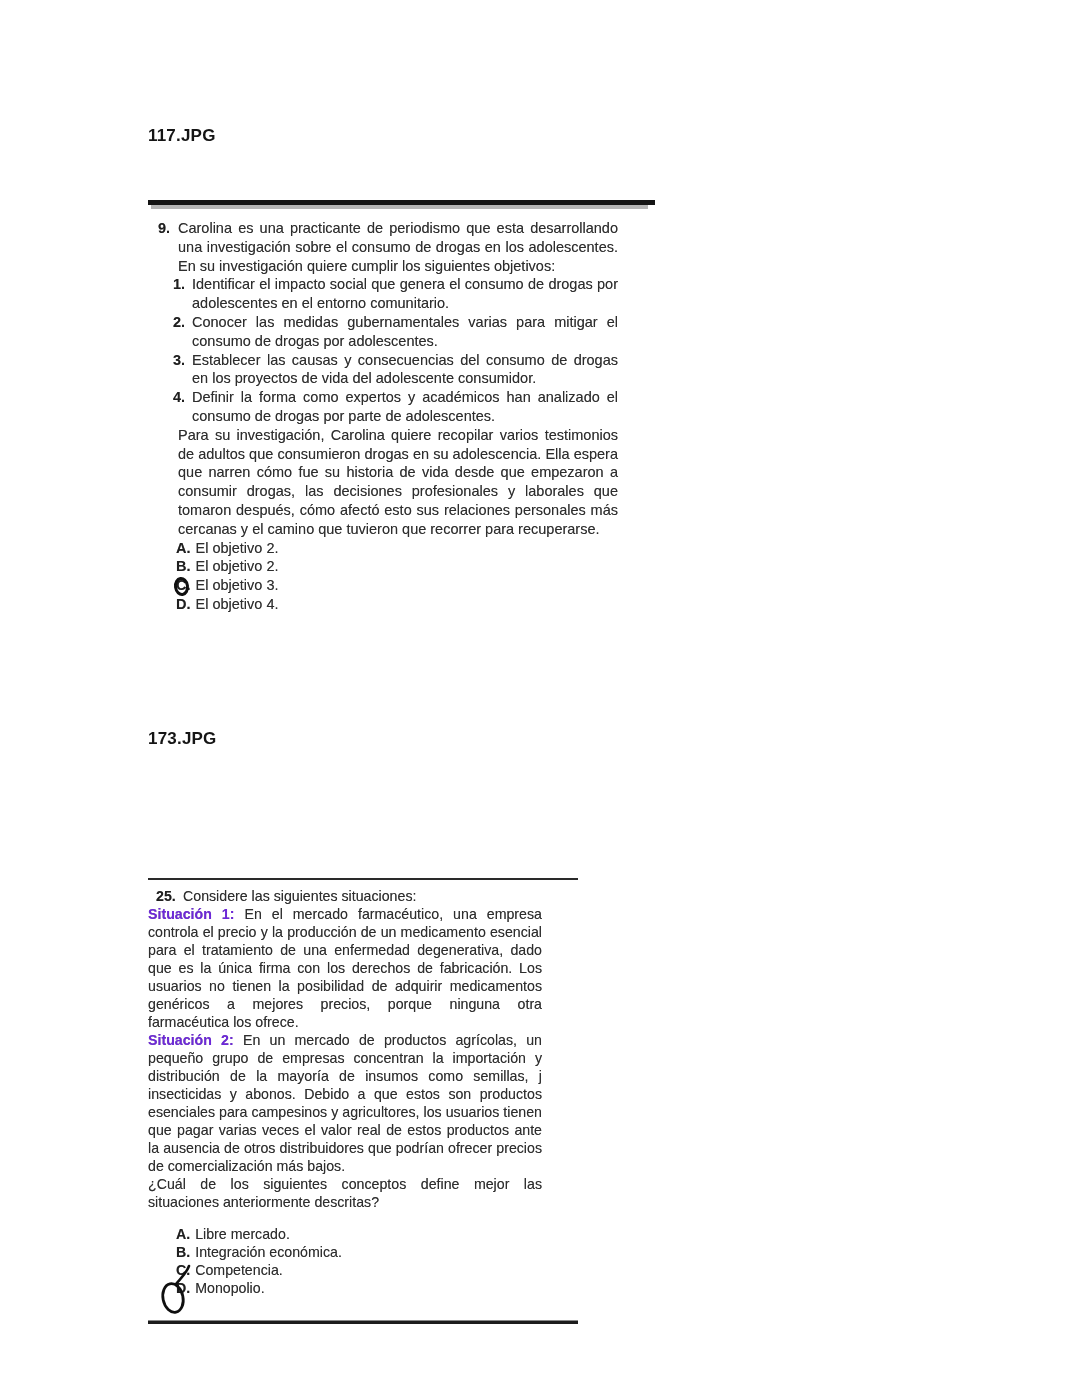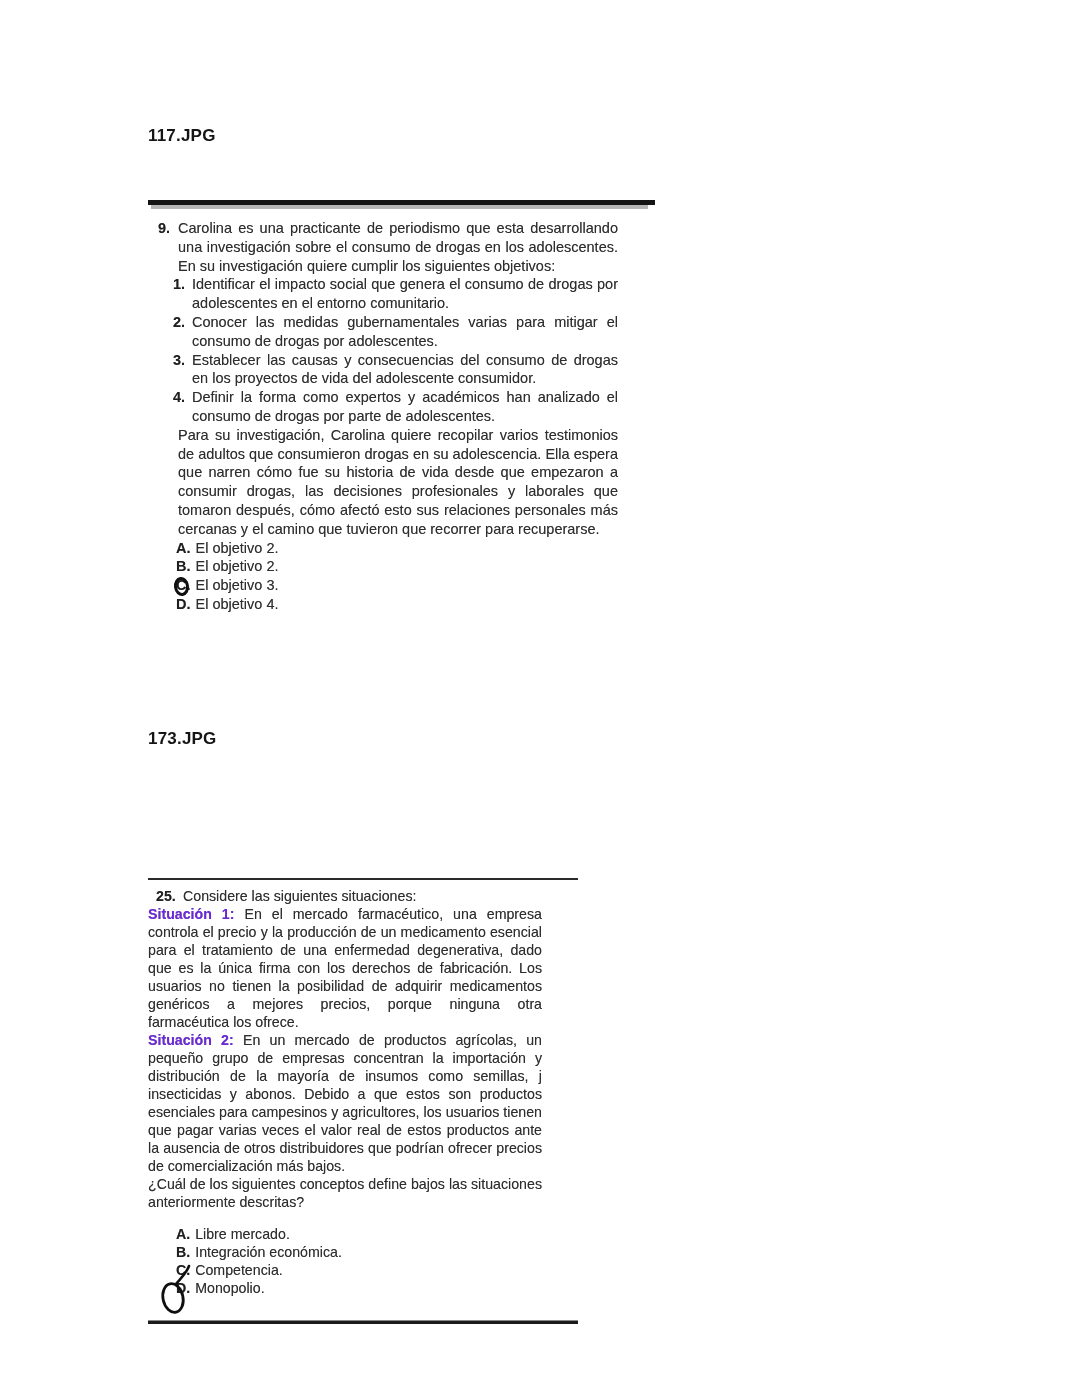--- a/index.html
+++ b/index.html
@@ -202,21 +202,21 @@
 
     <div class="q25-head">
       <span class="q25-num">25.</span>
       <p>Considere las siguientes situaciones:</p>
     </div>
 
     <p class="just sit-para sit-1"><b class="sit-label">Situación 1:</b> <span>En el mercado farmacéutico, una empresa controla el precio y la producción de un medicamento esencial para el tratamiento de una enfermedad degenerativa, dado que es la única firma con los derechos de fabricación. Los usuarios no tienen la posibilidad de adquirir medicamentos genéricos a mejores precios, porque ninguna otra farmacéutica los ofrece.</span></p>
 
     <p class="just sit-para sit-2"><b class="sit-label">Situación 2:</b> <span>En un mercado de productos agrícolas, un pequeño grupo de empresas concentran la importación y distribución de la mayoría de insumos como semillas, j insecticidas y abonos. Debido a que estos son productos esenciales para campesinos y agricultores, los usuarios tienen que pagar varias veces el valor real de estos productos ante la ausencia de otros distribuidores que podrían ofrecer precios de comercialización más bajos.</span></p>
 
-    <p class="just q25-prompt">¿Cuál de los siguientes conceptos define bajos las situaciones anteriormente descritas?</p>
+    <p class="just q25-prompt">¿Cuál de los siguientes conceptos define mejor las situaciones anteriormente descritas?</p>
 
     <div class="q25-options">
       <div class="opt-row">
         <span class="opt-letter">A.</span>
         <span>Libre mercado.</span>
       </div>
       <div class="opt-row">
         <span class="opt-letter">B.</span>
         <span>Integración económica.</span>
       </div>

